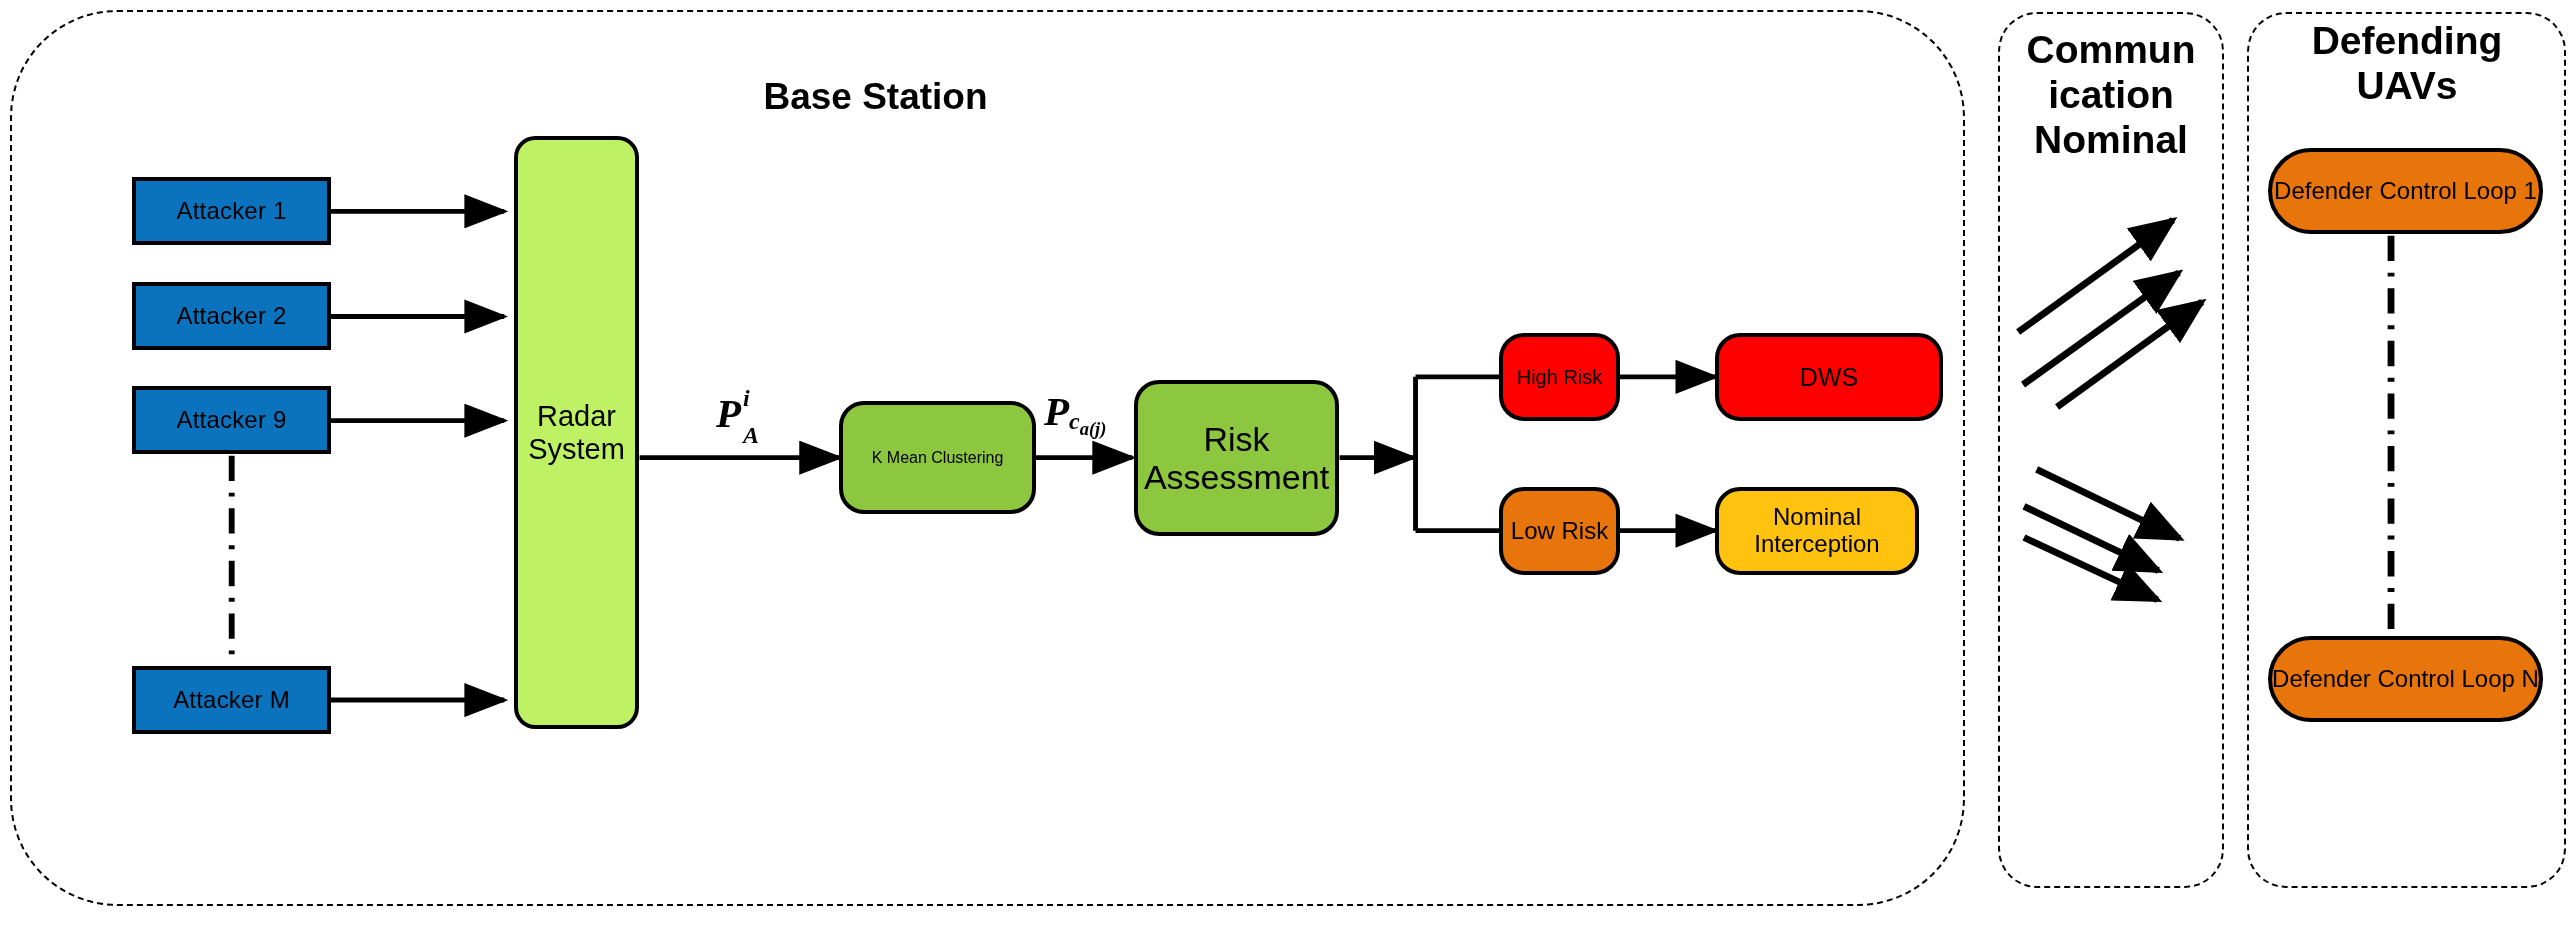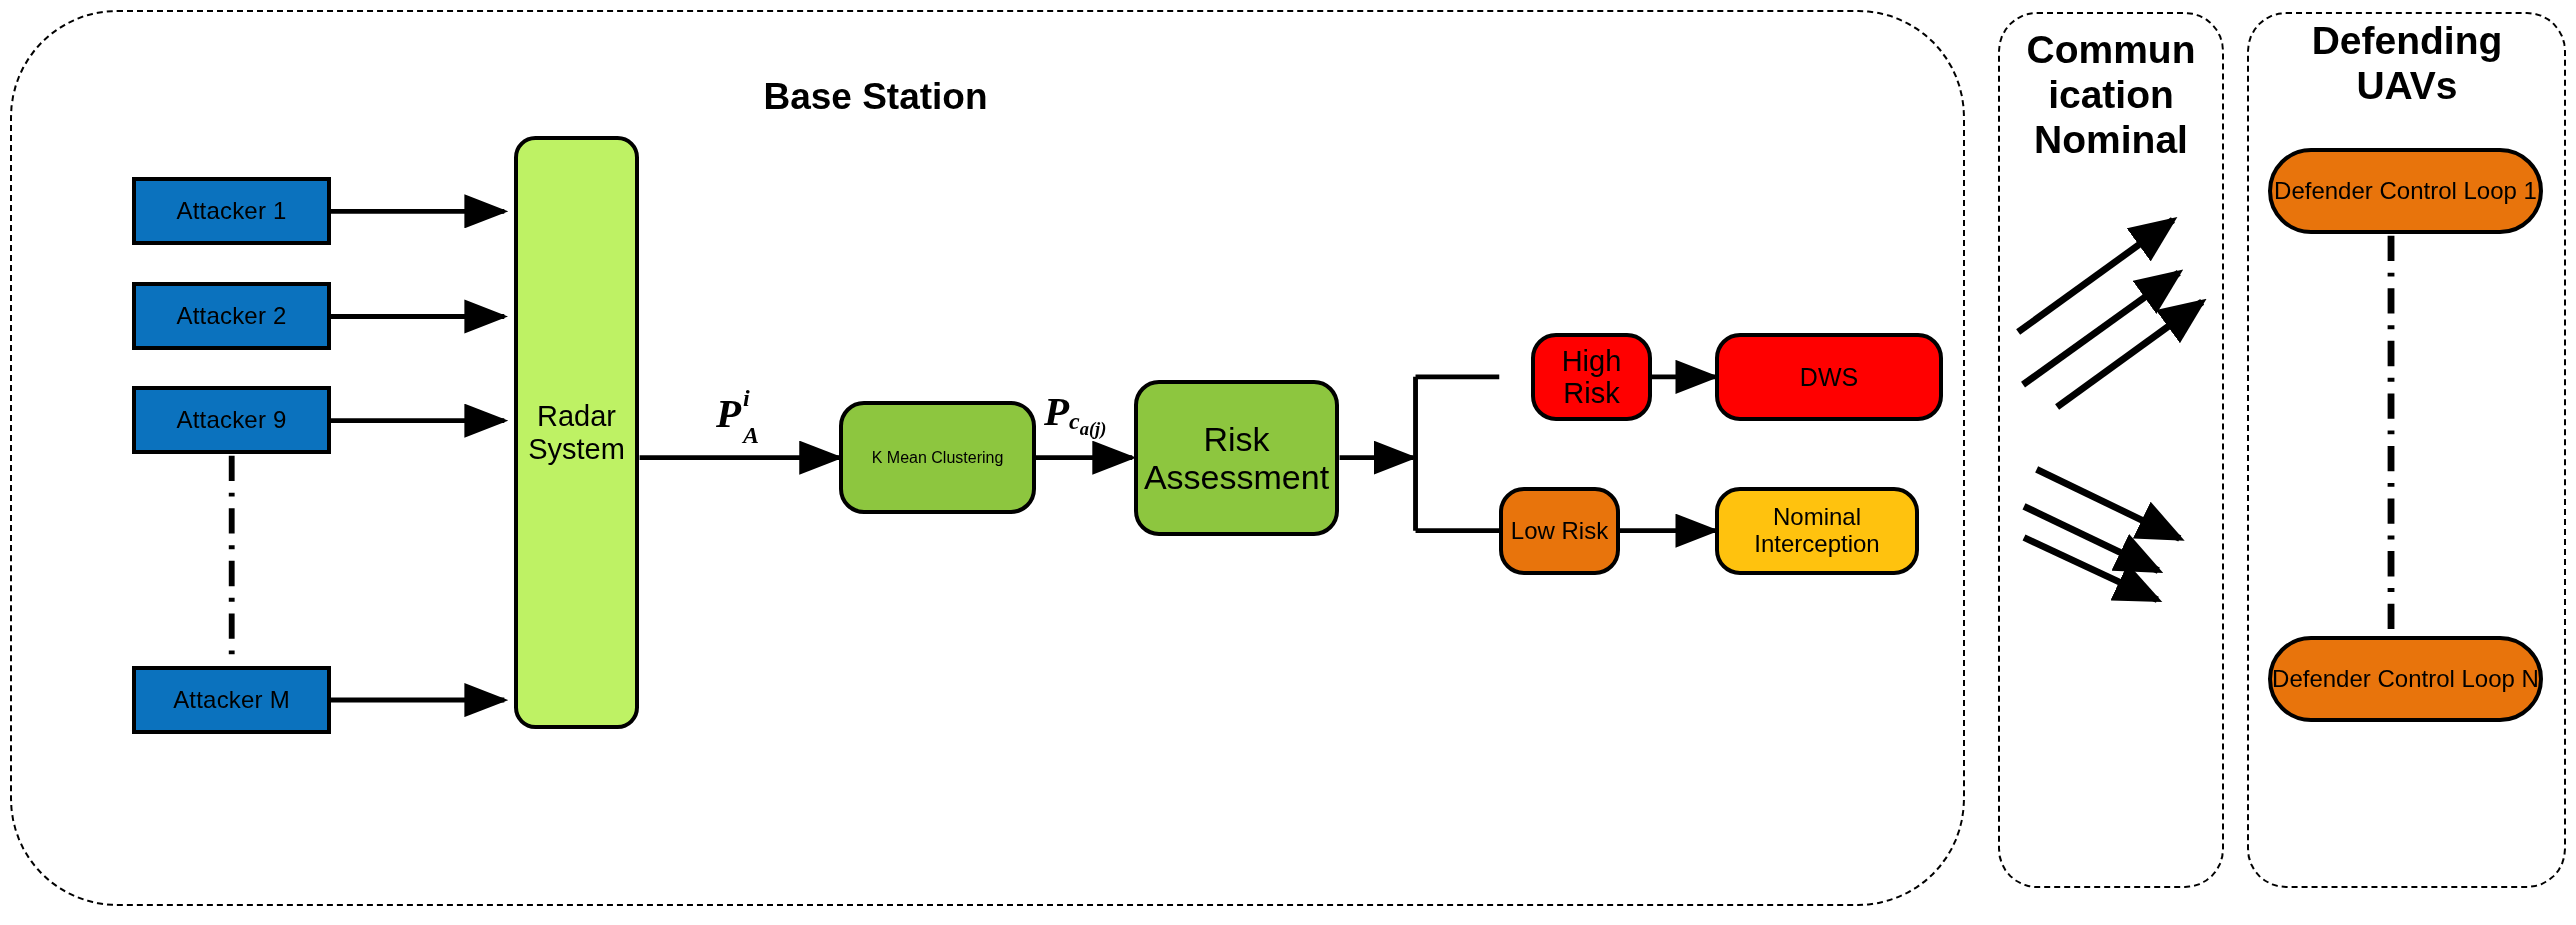--- a/index.html
+++ b/index.html
@@ -60,22 +60,21 @@
     background: #8DC63F;
     border-radius: 25px;
   }
   .kmean { font-size: 16px; }
   .risk  { font-size: 34px; }
 
   
   .high-risk {
     background: #FF0000;
     border-radius: 25px;
-    font-size: 29px;
-    margin-left: 32px;
+    font-size: 20px;
   }
   .dws {
     background: #FF0000;
     border-radius: 25px;
     font-size: 25px;
   }
   .low-risk {
     background: #E8740C;
     border-radius: 25px;
     font-size: 24px;

